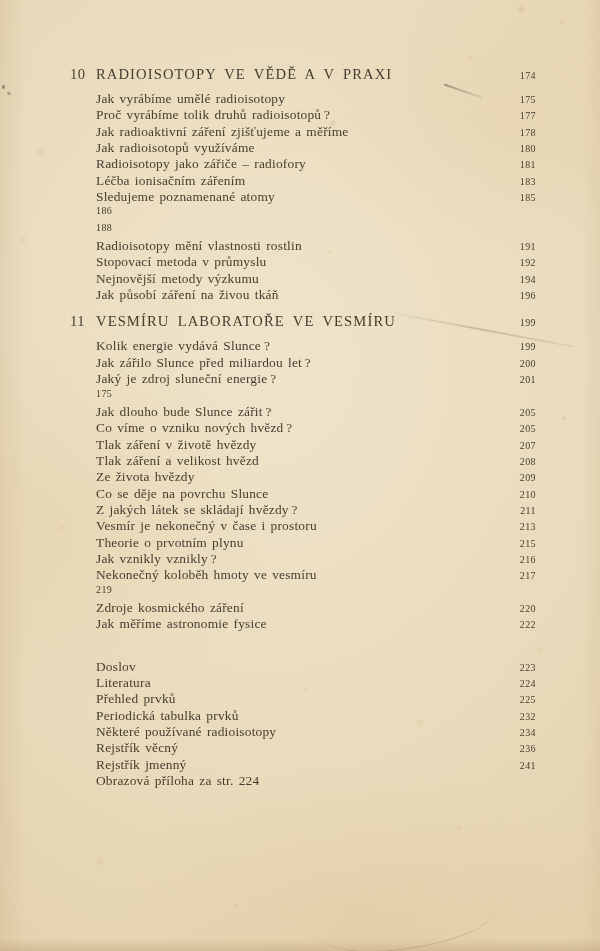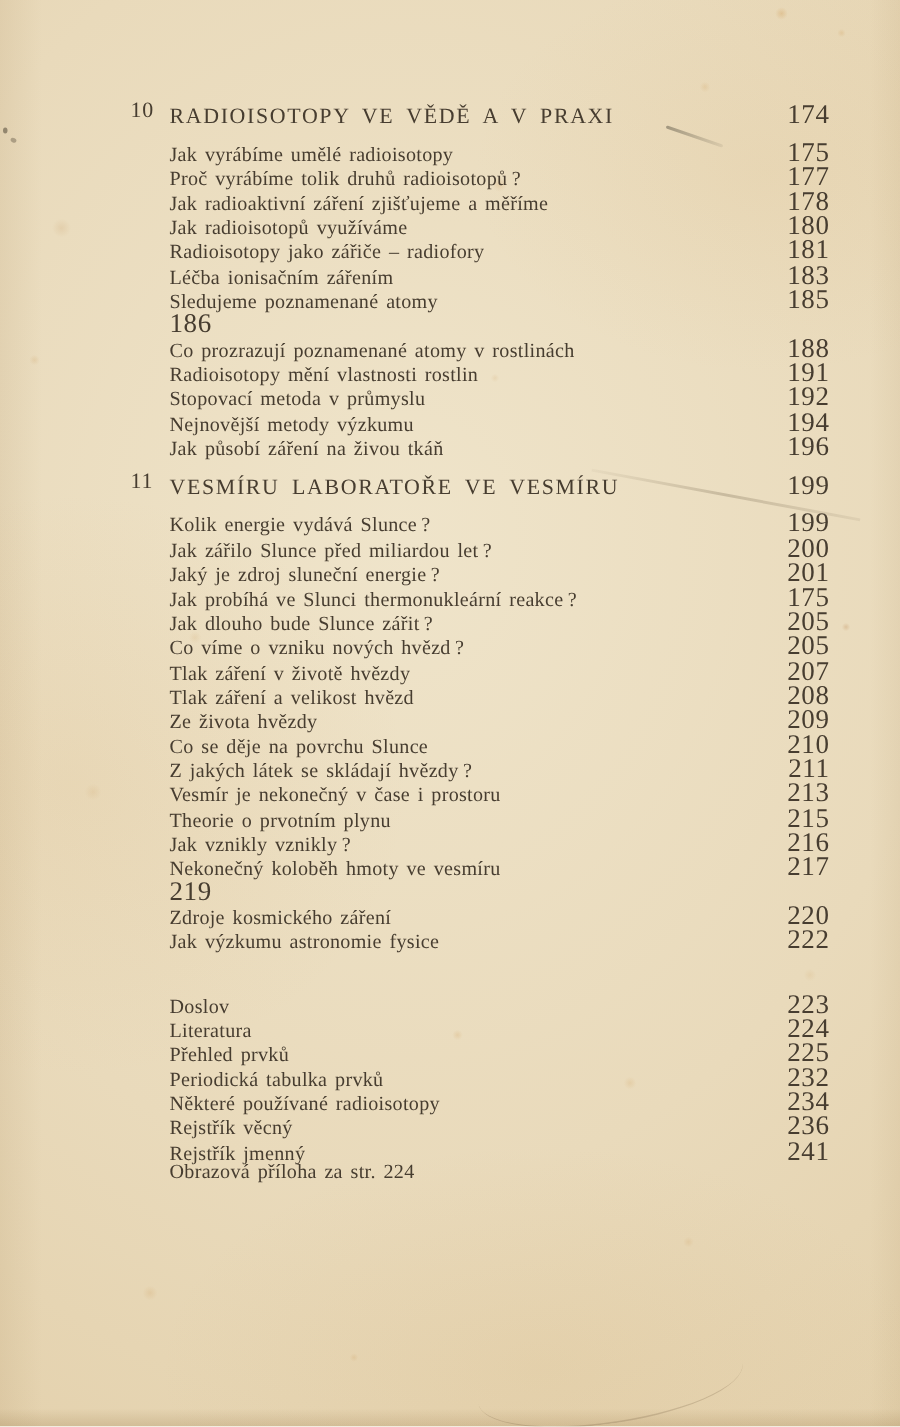--- a/index.html
+++ b/index.html
@@ -32,29 +32,29 @@
       radial-gradient(ellipse 300px 260px at 8% 55%,  rgba(210,170,110,.12), rgba(210,170,110,0) 75%),
       radial-gradient(ellipse 340px 200px at 60% 96%, rgba(206,166,104,.12), rgba(206,166,104,0) 75%),
       
       linear-gradient(to top,   rgba(140,108,58,.22) 0px, rgba(140,108,58,0) 12px),
       linear-gradient(to right, rgba(150,115,65,.10) 0px, rgba(150,115,65,0) 28px),
       linear-gradient(to left,  rgba(150,115,65,.08) 0px, rgba(150,115,65,0) 20px),
       
       radial-gradient(ellipse 120% 90% at 45% 38%, #efe4ca 0%, #e9dabb 50%, #e3d0ab 85%, #dcc8a0 100%);
   }
   .toc{
-    position:absolute;left:113px;top:66px;width:440px;
+    position:absolute;left:96px;top:66px;width:440px;
     color:#473d30;
   }
   .row{display:flex;justify-content:space-between;align-items:baseline;}
   .row.item{height:16.35px;font-size:13.4px;letter-spacing:.2px;word-spacing:1.6px;}
   .row.heading{height:21px;margin-bottom:4px;position:relative;
     font-size:14.6px;letter-spacing:1.1px;word-spacing:3.5px;}
   .chnum{position:absolute;left:-26px;top:0;letter-spacing:.5px;}
-  .pg{font-size:18px;letter-spacing:.4px;}
+  .pg{font-size:10px;letter-spacing:.4px;}
   .chapter-11{margin-top:10px;font-family:Liberation Serif, serif;}
   .backmatter{margin-top:26px;font-family:Liberation Serif, serif;}
   .label,.htitle{white-space:nowrap;}
   
   .scratch-a{position:absolute;left:443px;top:90px;width:40px;height:2px;border-radius:2px;
     background:linear-gradient(to right, rgba(92,86,70,.5), rgba(120,110,90,.12));
     transform:rotate(19deg);}
   .scratch-b{position:absolute;left:393px;top:329px;width:182px;height:1.5px;
     background:linear-gradient(to right, rgba(120,105,80,.05), rgba(120,105,80,.30), rgba(120,105,80,.10));
     transform:rotate(10.5deg);}
@@ -102,21 +102,20 @@
           <span class="pg">183</span>
         </div>
         <div class="row item">
           <span class="label">Sledujeme poznamenané atomy</span>
           <span class="pg">185</span>
         </div>
         <div class="row item">
           <span class="pg">186</span>
         </div>
         <div class="row item">
-          <span class="label">Co prozrazují poznamenané atomy v rostlinách</span>
           <span class="pg">188</span>
         </div>
         <div class="row item">
           <span class="label">Radioisotopy mění vlastnosti rostlin</span>
           <span class="pg">191</span>
         </div>
         <div class="row item">
           <span class="label">Stopovací metoda v průmyslu</span>
           <span class="pg">192</span>
         </div>
@@ -141,21 +140,20 @@
         </div>
         <div class="row item">
           <span class="label">Jak zářilo Slunce před miliardou let ?</span>
           <span class="pg">200</span>
         </div>
         <div class="row item">
           <span class="label">Jaký je zdroj sluneční energie ?</span>
           <span class="pg">201</span>
         </div>
         <div class="row item">
-          <span class="label">Jak probíhá ve Slunci thermonukleární reakce ?</span>
           <span class="pg">175</span>
         </div>
         <div class="row item">
           <span class="label">Jak dlouho bude Slunce zářit ?</span>
           <span class="pg">205</span>
         </div>
         <div class="row item">
           <span class="label">Co víme o vzniku nových hvězd ?</span>
           <span class="pg">205</span>
         </div>
@@ -196,21 +194,21 @@
           <span class="pg">217</span>
         </div>
         <div class="row item">
           <span class="pg">219</span>
         </div>
         <div class="row item">
           <span class="label">Zdroje kosmického záření</span>
           <span class="pg">220</span>
         </div>
         <div class="row item">
-          <span class="label">Jak výzkumu astronomie fysice</span>
+          <span class="label">Jak měříme astronomie fysice</span>
           <span class="pg">222</span>
         </div>
       </div>
       <div class="backmatter">
         <div class="row item">
           <span class="label">Doslov</span>
           <span class="pg">223</span>
         </div>
         <div class="row item">
           <span class="label">Literatura</span>

